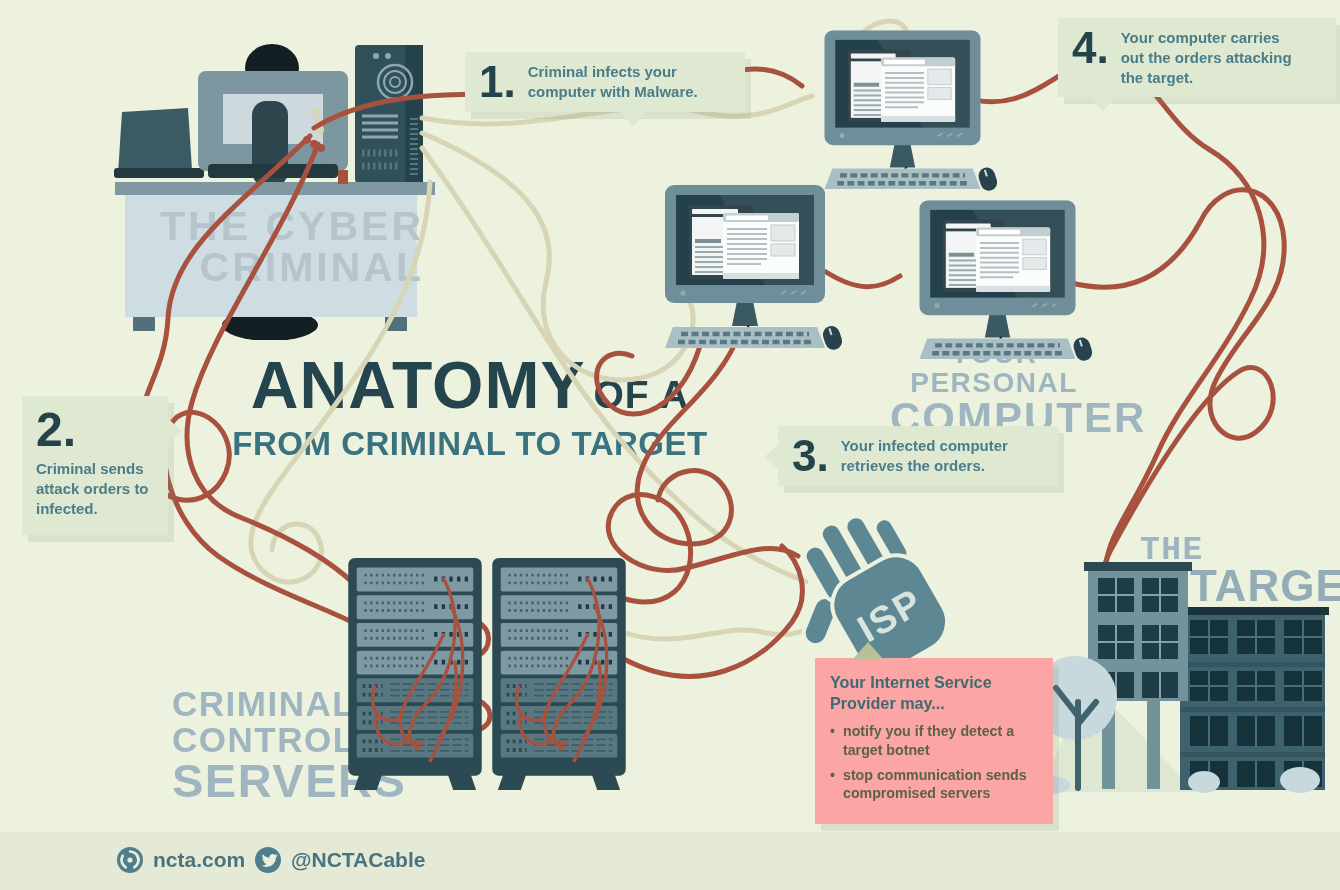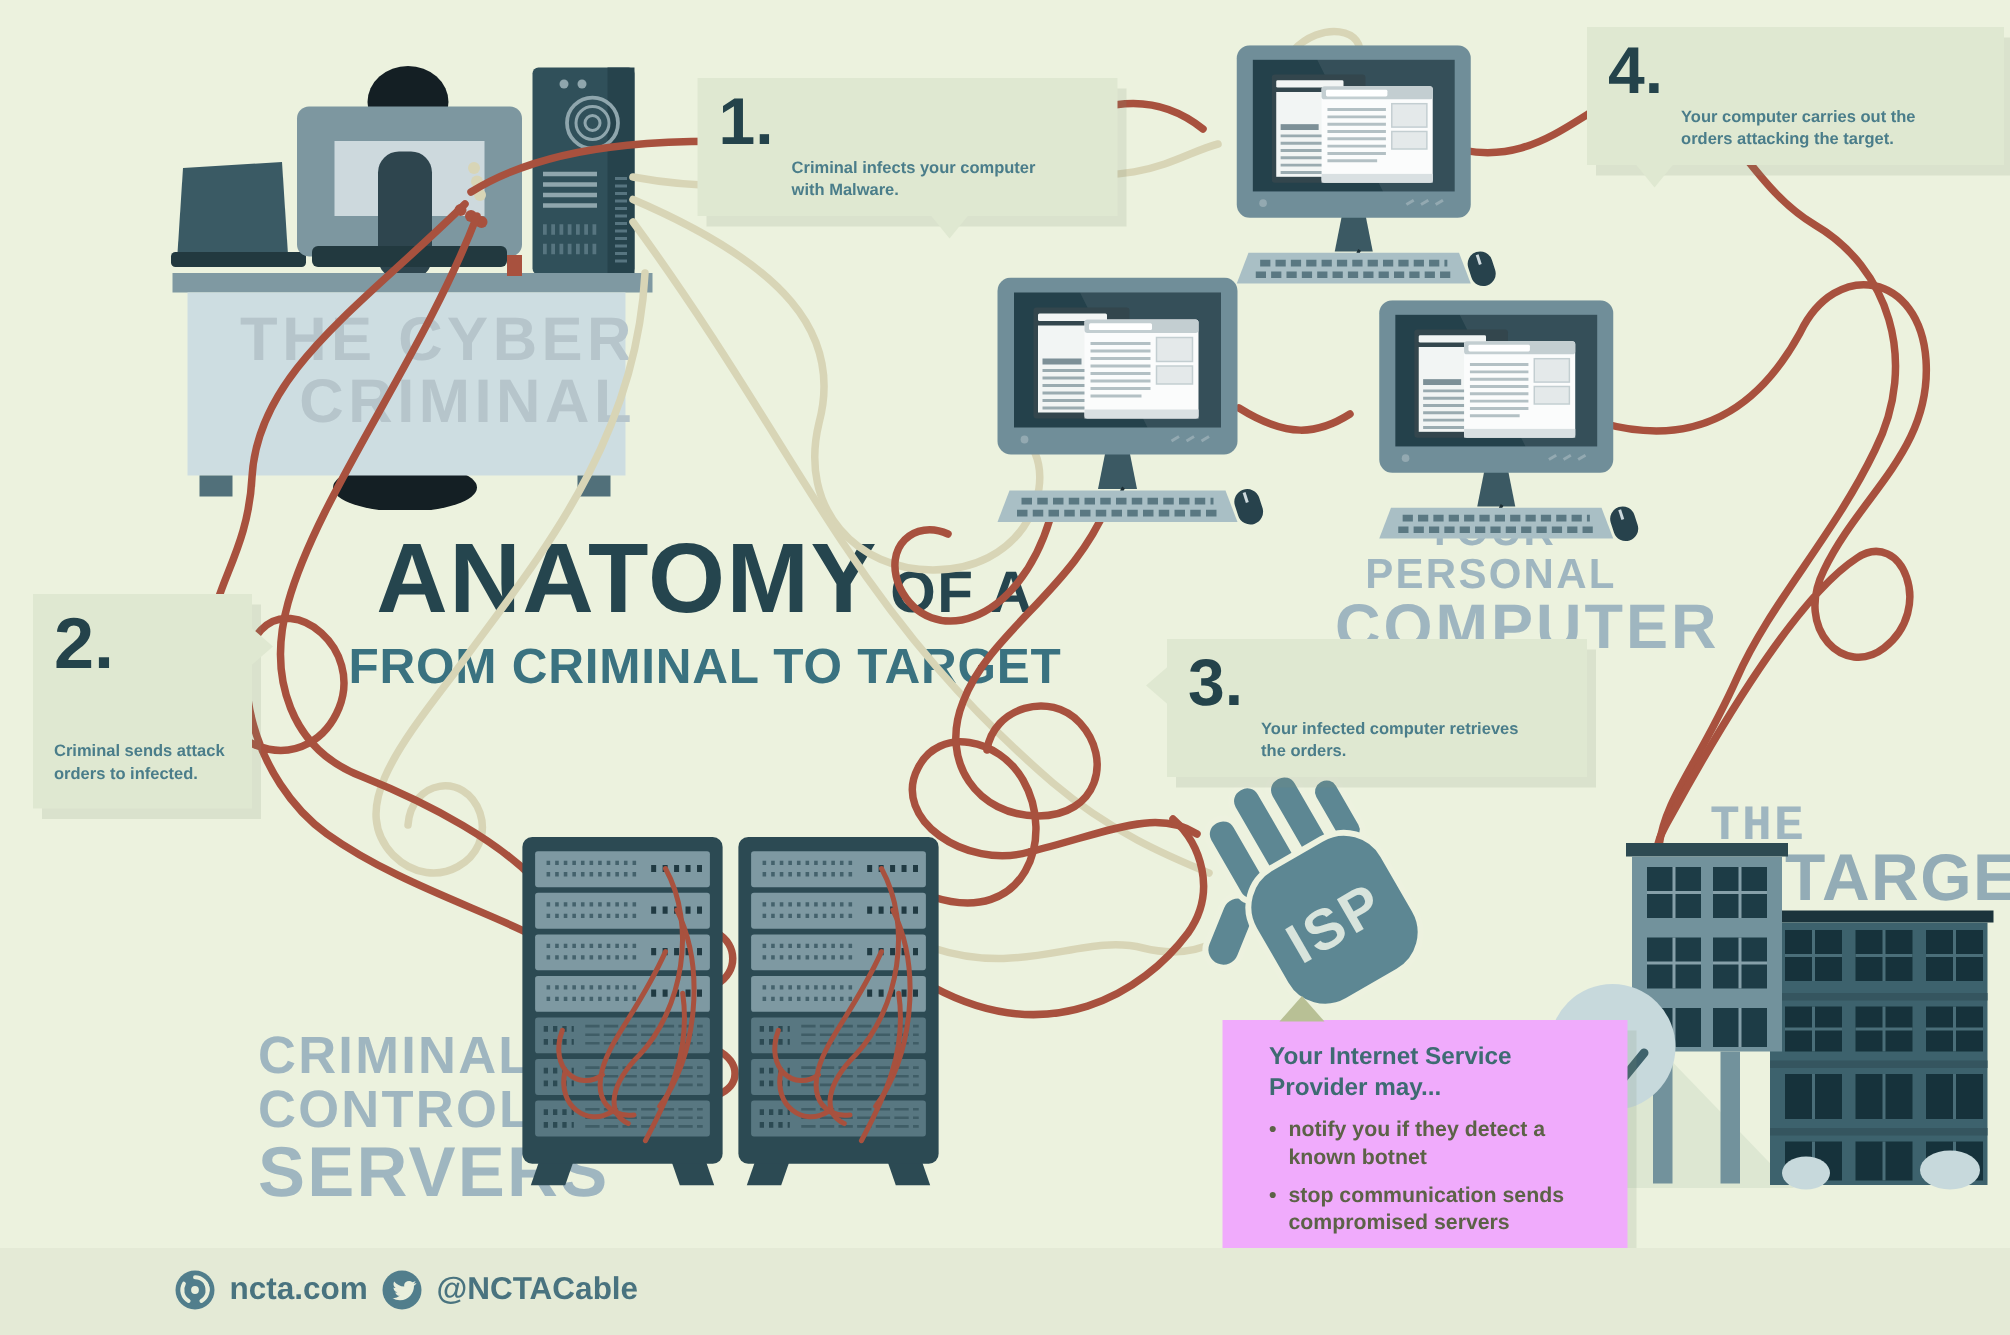--- a/index.html
+++ b/index.html
@@ -25,34 +25,34 @@
   .pc-label .l1{font-size:28px;}
   .pc-label .l2{font-size:42px;letter-spacing:2px;}
   .servers-label{left:172px;top:686px;}
   .servers-label .l1,.servers-label .l2{font-size:35px;}
   .servers-label .l3{font-size:47px;}
   .target-the{left:1140px;top:534px;font-size:33px;font-family:Liberation Mono, monospace;}
   .target-target{left:1190px;top:564px;font-size:44px;letter-spacing:1px;color:#93acb6;}
   
   .callout{background:#dfe8d1;box-shadow:6px 7px 0 rgba(124,146,116,0.16);padding:10px 14px;}
   .callout .num{font-size:44px;font-weight:800;color:#24434b;line-height:0.9;}
-  .callout .txt{font-size:11px;font-weight:600;color:#4a7d8a;line-height:1.32;margin-top:43px;}
+  .callout .txt{font-size:15px;font-weight:600;color:#4a7d8a;line-height:1.32;}
   .callout.row{display:flex;gap:12px;align-items:flex-start;}
   .ptr{position:absolute;width:0;height:0;}
   .ptr-down{border-left:13px solid transparent;border-right:13px solid transparent;border-top:16px solid #dfe8d1;bottom:-15px;}
   .ptr-right{border-top:13px solid transparent;border-bottom:13px solid transparent;border-left:15px solid #dfe8d1;right:-14px;}
   .ptr-left{border-top:13px solid transparent;border-bottom:13px solid transparent;border-right:15px solid #dfe8d1;left:-14px;}
   .ptr-up{border-left:15px solid transparent;border-right:15px solid transparent;border-bottom:17px solid #b8c095;top:-16px;}
   .c1{left:465px;top:52px;width:252px;}
   .c2{left:22px;top:396px;width:118px;padding:12px 14px 16px;}
   .c2 .num{font-size:48px;margin-bottom:8px;}
   .c3{left:778px;top:426px;width:252px;}
   .c4{left:1058px;top:18px;width:250px;}
   
-  .isp-note{left:815px;top:680px;width:208px;background:#f0abfc;padding:14px 31px;box-shadow:6px 7px 0 rgba(124,146,116,0.16);}
+  .isp-note{left:815px;top:658px;width:208px;background:#fca5a5;padding:14px 15px;box-shadow:6px 7px 0 rgba(124,146,116,0.16);}
   .isp-note .t{font-size:16.2px;font-weight:700;color:#3e6b72;line-height:1.3;margin-bottom:8px;}
   .isp-note ul{margin:0;padding:0;list-style:none;}
   .isp-note li{font-size:14.2px;font-weight:600;color:#5c6247;line-height:1.3;margin-bottom:7px;padding-left:13px;position:relative;}
   .isp-note li::before{content:"•";position:absolute;left:0;top:0;}
   
   .footer{left:0;top:832px;width:1340px;height:58px;background:#e4ead6;}
   .footer .item{position:absolute;top:14px;display:flex;align-items:center;gap:9px;color:#49737f;font-weight:700;font-size:21px;}
   .footer .site{left:116px;}
   .footer .tw{left:254px;}
 </style>
@@ -388,21 +388,21 @@
   <div class="abs callout row c4">
     <div class="num">4.</div>
     <div class="txt" style="width:172px">Your computer carries out the orders attacking the target.</div>
     <div class="ptr ptr-down" style="left:32px"></div>
   </div>
 
   <div class="abs isp-note">
     <div class="ptr ptr-up" style="left:38px"></div>
     <div class="t">Your Internet Service Provider may...</div>
     <ul>
-      <li>notify you if they detect a known botnet</li>
+      <li>notify you if they detect a target botnet</li>
       <li>stop communication sends compromised servers</li>
     </ul>
   </div>
 
   <div class="abs footer">
     <div class="item site">
       <svg width="28" height="28" viewBox="0 0 28 28">
         <circle cx="14" cy="14" r="13" fill="#517e8c"></circle>
         <g fill="none" stroke="#e9efdc" stroke-width="2.6" stroke-linecap="round">
           <path d="M14,5.5 a8.5,8.5 0 0 1 8.5,8.5"></path>

